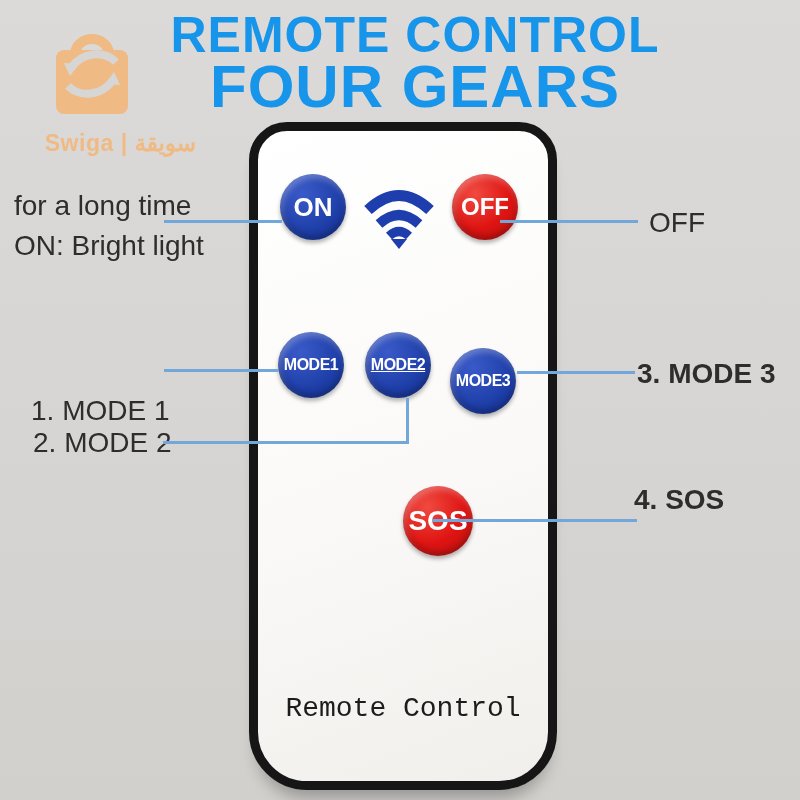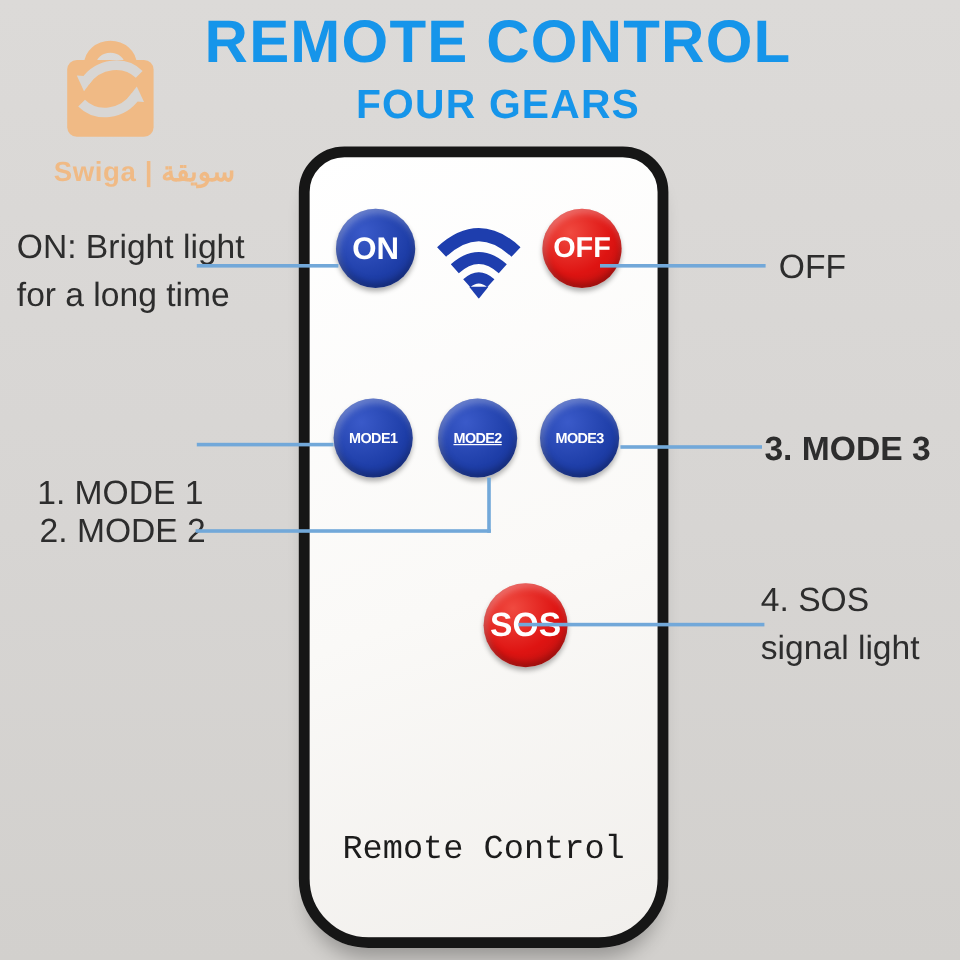--- a/index.html
+++ b/index.html
@@ -18,41 +18,41 @@
   .logo{position:absolute;left:16px;top:18px;width:180px;height:150px;}
   .logo svg{position:absolute;left:38px;top:6px;}
   .logo .brand{
     position:absolute;left:0px;top:112px;width:180px;text-align:right;
     font-size:23px;font-weight:bold;color:var(--logo-orange);letter-spacing:0.5px;
   }
   
   .title{position:absolute;left:30px;right:0;text-align:center;color:var(--title-blue);
     font-weight:900;letter-spacing:1px;}
   .title-1{top:8px;font-size:50px;line-height:54px;}
-  .title-2{top:60px;font-size:34px;line-height:54px;}
+  .title-2{top:60px;font-size:60px;line-height:54px;}
   
   .remote{
     position:absolute;left:249px;top:122px;width:308px;height:668px;z-index:1;
     background:linear-gradient(160deg,#ffffff 0%,#faf9f7 55%,#f1efec 100%);
     border:9px solid var(--remote-frame);
     border-radius:38px 38px 58px 58px;
     box-shadow:0 16px 16px -8px rgba(0,0,0,0.28);
   }
   .btn{
     position:absolute;border-radius:50%;display:flex;align-items:center;justify-content:center;
     color:#fff;font-weight:bold;box-shadow:0 3px 4px rgba(0,0,0,0.30), inset 0 -4px 6px rgba(0,0,0,0.25), inset 2px 4px 6px rgba(255,255,255,0.30);
   }
   .btn.blue{background:radial-gradient(circle at 35% 30%, #3a5ac9, var(--button-blue) 60%, #152f8c);}
   .btn.red{background:radial-gradient(circle at 35% 30%, #f04a40, var(--button-red) 55%, #b81210);}
   .btn-on{left:22px;top:43px;width:66px;height:66px;font-size:26px;}
   .btn-off{left:194px;top:43px;width:66px;height:66px;font-size:24px;}
-  .btn-mode{width:66px;height:66px;font-size:12px;letter-spacing:-0.5px;}
+  .btn-mode{width:66px;height:66px;font-size:16px;letter-spacing:-0.5px;}
   .btn-mode1{left:20px;top:201px;}
   .btn-mode2{left:107px;top:201px;text-decoration:underline;}
-  .btn-mode3{left:192px;top:201px;}
+  .btn-mode3{left:192px;top:217px;}
   .btn-sos{left:105px;top:355px;width:70px;height:70px;font-size:28px;margin-left:40px;}
   .wifi{position:absolute;left:105px;top:56px;width:72px;height:62px;}
   .remote-brand{
     position:absolute;left:0;right:0;top:562px;text-align:center;
     font-family:"Liberation Mono","DejaVu Sans Mono",monospace;
     font-size:28px;letter-spacing:0px;color:#1c1c1c;font-weight:400;
   }
   
   .line{position:absolute;background:var(--line-blue);z-index:5;}
   .line-on{left:164px;top:220px;width:118px;height:3px;}
@@ -62,21 +62,21 @@
   .line-mode2-v{left:406px;top:398px;width:3px;height:46px;}
   .line-mode2-h{left:163px;top:441px;width:246px;height:3px;}
   .line-sos{left:432px;top:519px;width:205px;height:3px;}
   
   .note{position:absolute;font-size:28px;line-height:40px;color:var(--text-dark);z-index:2;}
   .note-on{left:14px;top:186px;}
   .note-off{left:649px;top:203px;}
   .note-mode1{left:31px;top:351px;margin-top:40px;}
   .note-mode2{left:33px;top:423px;}
   .note-mode3{left:637px;top:354px;font-weight:bold;}
-  .note-sos{left:634px;top:480px;}
+  .note-sos{left:634px;top:480px;font-weight:bold;}
 </style>
 </head>
 <body>
 
 <div class="logo">
   <svg width="76" height="96" viewBox="0 0 76 96">
     <path d="M21 30 A 17 15 0 0 1 55 30" fill="none" stroke="var(--logo-orange)" stroke-width="10"></path>
     <rect x="2" y="26" width="72" height="64" rx="8" fill="var(--logo-orange)"></rect>
     <path d="M62 38 C 50 26, 28 28, 17 44" fill="none" stroke="var(--bg)" stroke-width="8"></path>
     <polygon points="10,39 25,40 16,52" fill="var(--bg)"></polygon>
@@ -107,23 +107,22 @@
 
 <div class="line line-on"></div>
 <div class="line line-off"></div>
 <div class="line line-mode1"></div>
 <div class="line line-mode3"></div>
 <div class="line line-mode2-v"></div>
 <div class="line line-mode2-h"></div>
 <div class="line line-sos"></div>
 
 <div class="note note-on">
+  <div>for a long time</div>
   <div>ON: Bright light</div>
-  <div>for a long time</div>
 </div>
 <div class="note note-off">OFF</div>
 <div class="note note-mode1">1. MODE 1</div>
 <div class="note note-mode2">2. MODE 2</div>
 <div class="note note-mode3">3. MODE 3</div>
 <div class="note note-sos">
   <div>4. SOS</div>
-  <div>signal light</div>
 </div>
 
 </body></html>

